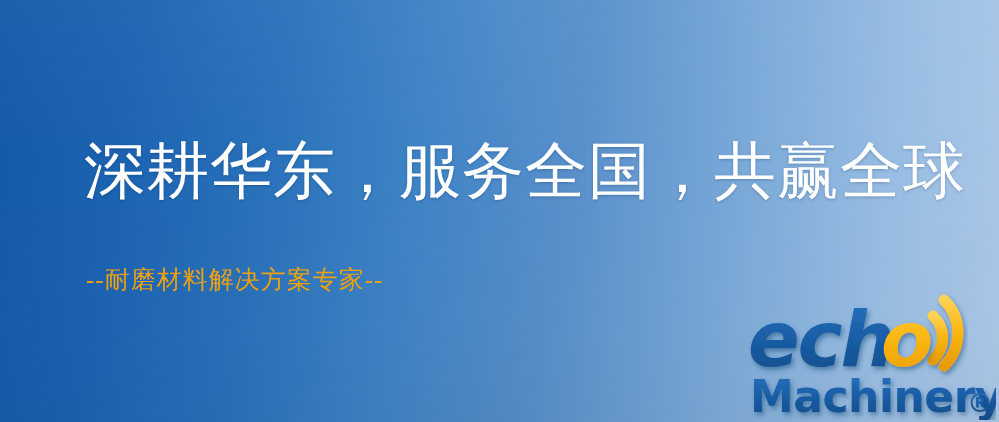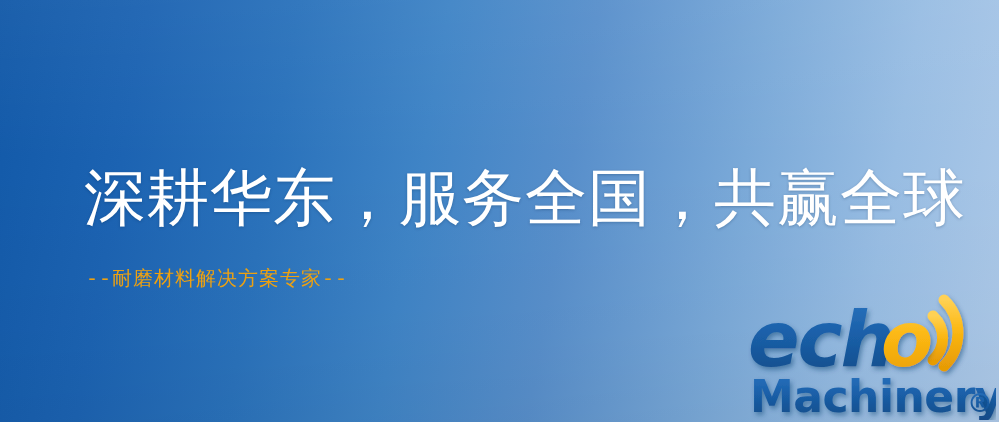--- a/index.html
+++ b/index.html
@@ -33,37 +33,37 @@
     background: linear-gradient(180deg,
         rgba(255,255,255,0.045) 0%,
         rgba(255,255,255,0.00) 38%,
         rgba(0,0,0,0.018) 78%,
         rgba(0,0,0,0.045) 100%);
   }
 
   .headline {
     position: absolute;
     left: 84px;
-    top: 162px;
-    font-family: Liberation Serif, serif;
+    top: 140px;
+    font-family: Liberation Mono, monospace;
     font-size: 62px;
     line-height: 72px;
     letter-spacing: 1px;
     color: #ffffff;
     white-space: nowrap;
     text-shadow: 0 1px 3px rgba(0, 38, 80, 0.28);
     z-index: 3;
   }
 
   .subtitle {
     position: absolute;
     left: 86px;
     top: 265px;
-    font-family: Liberation Mono, monospace;
-    font-size: 20px;
+    font-family: Liberation Serif, serif;
+    font-size: 25px;
     line-height: 30px;
     letter-spacing: 1px;
     color: #eda111;
     white-space: nowrap;
     z-index: 3;
   }
 
   
   .logo {
     position: absolute;

